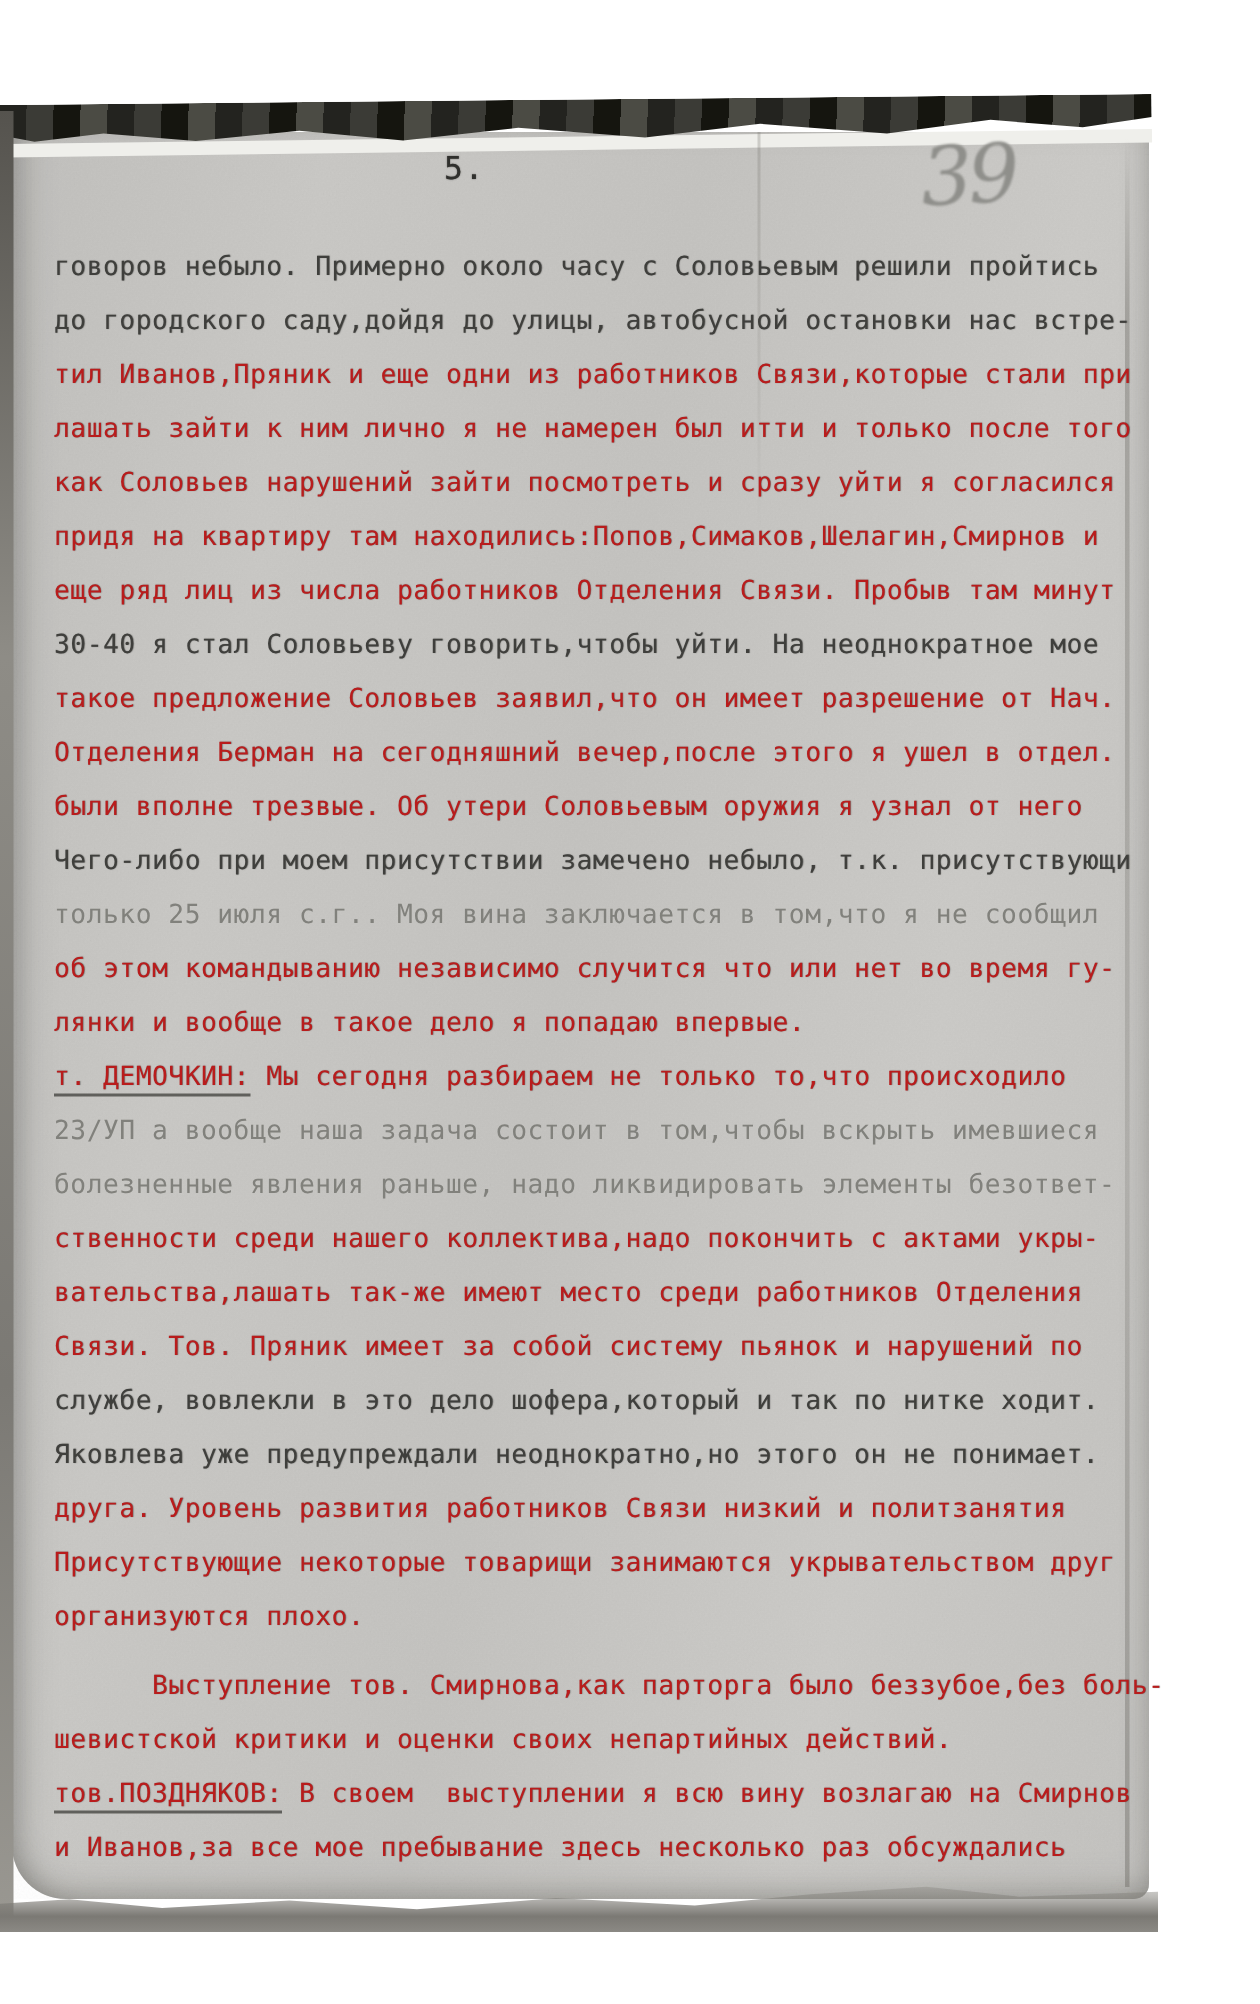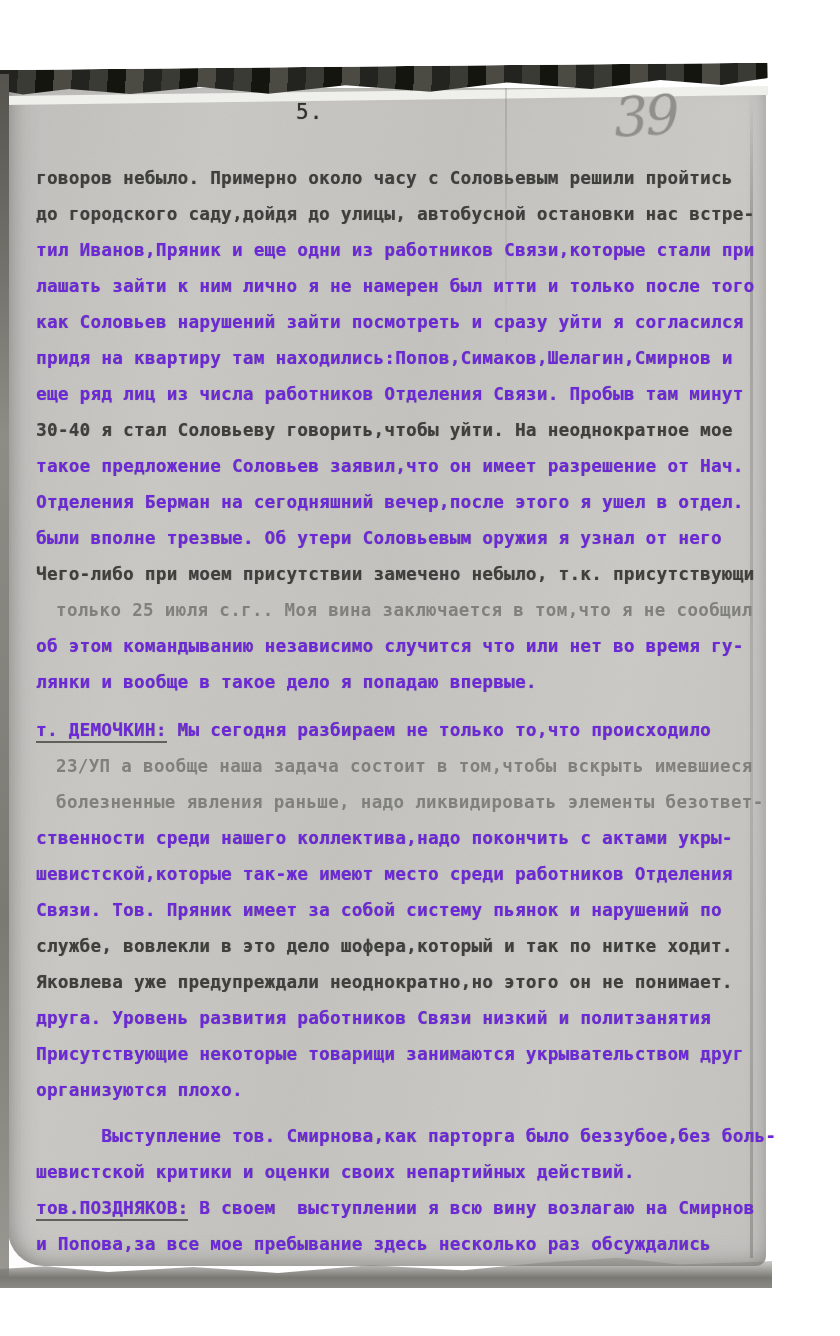--- a/index.html
+++ b/index.html
@@ -60,30 +60,29 @@
     font-style:italic; font-size:54px; line-height:1;
     color:#8f8f8b; letter-spacing:-3px;
     transform:rotate(-3deg);
     filter:blur(.6px);
   }
   .text {
     position:absolute; left:36px; top:168px; width:732px;
     font-size:17.5px; letter-spacing:.35px;
     color:#3f3f3c;
     filter:blur(.25px);
-    font-weight:bold;
   }
   .line {
     height:36px; white-space:pre; overflow:visible;
     text-shadow:.4px .4px .7px rgba(40,40,38,.5);
   }
-  .gap1 { margin-top:12px; }
+  .gap1 { margin-top:0; }
   .gap2 { margin-top:10px; }
-  .fade1 { color:#6d28d9; }
-  .fade2 { color:#81817c; text-shadow:none;margin-left:20px; }
+  .fade1 { color:#b91c1c; }
+  .fade2 { color:#81817c; text-shadow:none; }
   .speaker {
     border-bottom:2.5px solid rgba(70,70,66,.8);
     padding-bottom:1px;
   }
 </style>
 </head>
 <body>
 
 <div>
 
@@ -120,26 +119,26 @@
       <div class="line fade1"><span>Отделения Берман на сегодняшний вечер,после этого я ушел в отдел.</span></div>
       <div class="line fade1"><span>были вполне трезвые. Об утери Соловьевым оружия я узнал от него</span></div>
       <div class="line"><span>Чего-либо при моем присутствии замечено небыло, т.к. присутствующи</span></div>
       <div class="line fade2"><span>только 25 июля с.г.. Моя вина заключается в том,что я не сообщил</span></div>
       <div class="line fade1"><span>об этом командыванию независимо случится что или нет во время гу-</span></div>
       <div class="line fade1"><span>лянки и вообще в такое дело я попадаю впервые.</span></div>
       <div class="line gap1 fade1"><span class="speaker">т. ДЕМОЧКИН:</span><span> Мы сегодня разбираем не только то,что происходило</span></div>
       <div class="line fade2"><span>23/УП а вообще наша задача состоит в том,чтобы вскрыть имевшиеся</span></div>
       <div class="line fade2"><span>болезненные явления раньше, надо ликвидировать элементы безответ-</span></div>
       <div class="line fade1"><span>ственности среди нашего коллектива,надо покончить с актами укры-</span></div>
-      <div class="line fade1"><span>шевистской,которые так-же имеют место среди работников Отделения</span></div>
+      <div class="line fade1"><span>вательства,лашать так-же имеют место среди работников Отделения</span></div>
       <div class="line fade1"><span>Связи. Тов. Пряник имеет за собой систему пьянок и нарушений по</span></div>
       <div class="line"><span>службе, вовлекли в это дело шофера,который и так по нитке ходит.</span></div>
       <div class="line"><span>Яковлева уже предупреждали неоднократно,но этого он не понимает.</span></div>
       <div class="line fade1"><span>друга. Уровень развития работников Связи низкий и политзанятия</span></div>
       <div class="line fade1"><span>Присутствующие некоторые товарищи занимаются укрывательством друг</span></div>
       <div class="line fade1"><span>организуются плохо.</span></div>
       <div class="line gap2 fade1"><span>      Выступление тов. Смирнова,как парторга было беззубое,без боль-</span></div>
       <div class="line fade1"><span>шевистской критики и оценки своих непартийных действий.</span></div>
       <div class="line fade1"><span class="speaker">тов.ПОЗДНЯКОВ:</span><span> В своем  выступлении я всю вину возлагаю на Смирнов</span></div>
-      <div class="line fade1"><span>и Попова,за все мое пребывание здесь несколько раз обсуждались</span></div>
+      <div class="line fade1"><span>и Иванов,за все мое пребывание здесь несколько раз обсуждались</span></div>
     </div>
 
 </div>
 
 </body></html>

